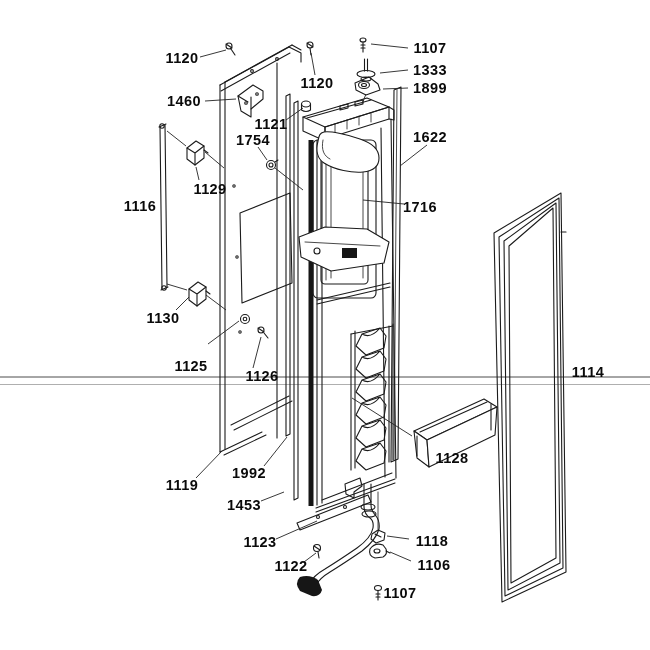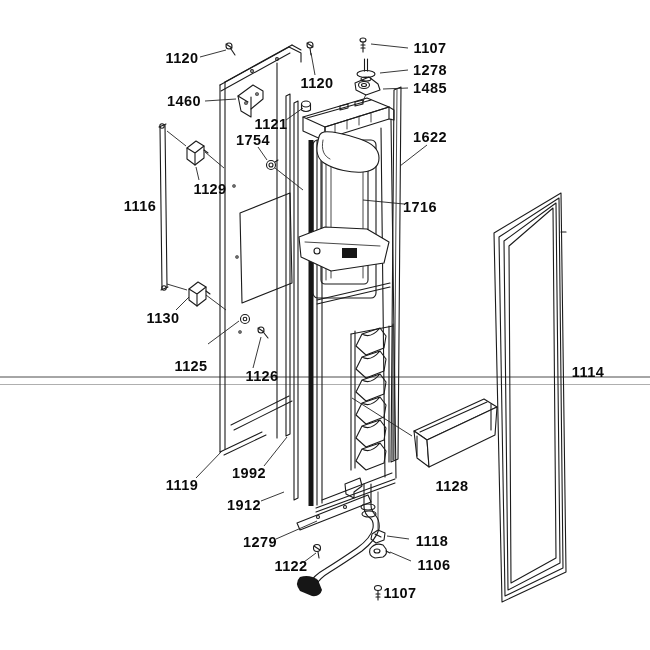--- a/index.html
+++ b/index.html
@@ -277,37 +277,37 @@
     <line class="leader" x1="304" y1="562" x2="316" y2="553"></line>
     <line class="leader" x1="409" y1="539" x2="387" y2="536"></line>
     <line class="leader" x1="411" y1="561" x2="390" y2="552"></line>
     <line class="leader" x1="352" y1="398" x2="412" y2="436"></line>
     <line class="leader" x1="366" y1="94" x2="362" y2="104"></line>
   </g>
 </svg>
 
   <div class="plabel" style="left:182px;top:58px">1120</div>
   <div class="plabel" style="left:430px;top:48px">1107</div>
-  <div class="plabel" style="left:430px;top:70px">1278</div>
-  <div class="plabel" style="left:430px;top:88px">1485</div>
+  <div class="plabel" style="left:430px;top:70px">1333</div>
+  <div class="plabel" style="left:430px;top:88px">1899</div>
   <div class="plabel" style="left:317px;top:83px">1120</div>
   <div class="plabel" style="left:184px;top:101px">1460</div>
   <div class="plabel" style="left:271px;top:124px">1121</div>
   <div class="plabel" style="left:253px;top:140px">1754</div>
   <div class="plabel" style="left:430px;top:137px">1622</div>
   <div class="plabel" style="left:210px;top:189px">1129</div>
   <div class="plabel" style="left:140px;top:206px">1116</div>
   <div class="plabel" style="left:420px;top:207px">1716</div>
   <div class="plabel" style="left:163px;top:318px">1130</div>
   <div class="plabel" style="left:191px;top:366px">1125</div>
   <div class="plabel" style="left:262px;top:376px">1126</div>
   <div class="plabel" style="left:588px;top:372px">1114</div>
   <div class="plabel" style="left:249px;top:473px">1992</div>
   <div class="plabel" style="left:182px;top:485px">1119</div>
-  <div class="plabel" style="left:244px;top:505px">1912</div>
-  <div class="plabel" style="left:260px;top:542px">1279</div>
+  <div class="plabel" style="left:244px;top:505px">1453</div>
+  <div class="plabel" style="left:260px;top:542px">1123</div>
   <div class="plabel" style="left:291px;top:566px">1122</div>
-  <div class="plabel" style="left:452px;top:486px">1128</div>
+  <div class="plabel" style="left:452px;top:458px">1128</div>
   <div class="plabel" style="left:432px;top:541px">1118</div>
   <div class="plabel" style="left:434px;top:565px">1106</div>
   <div class="plabel" style="left:400px;top:593px">1107</div>
 
 </div>
 
 </body></html>

